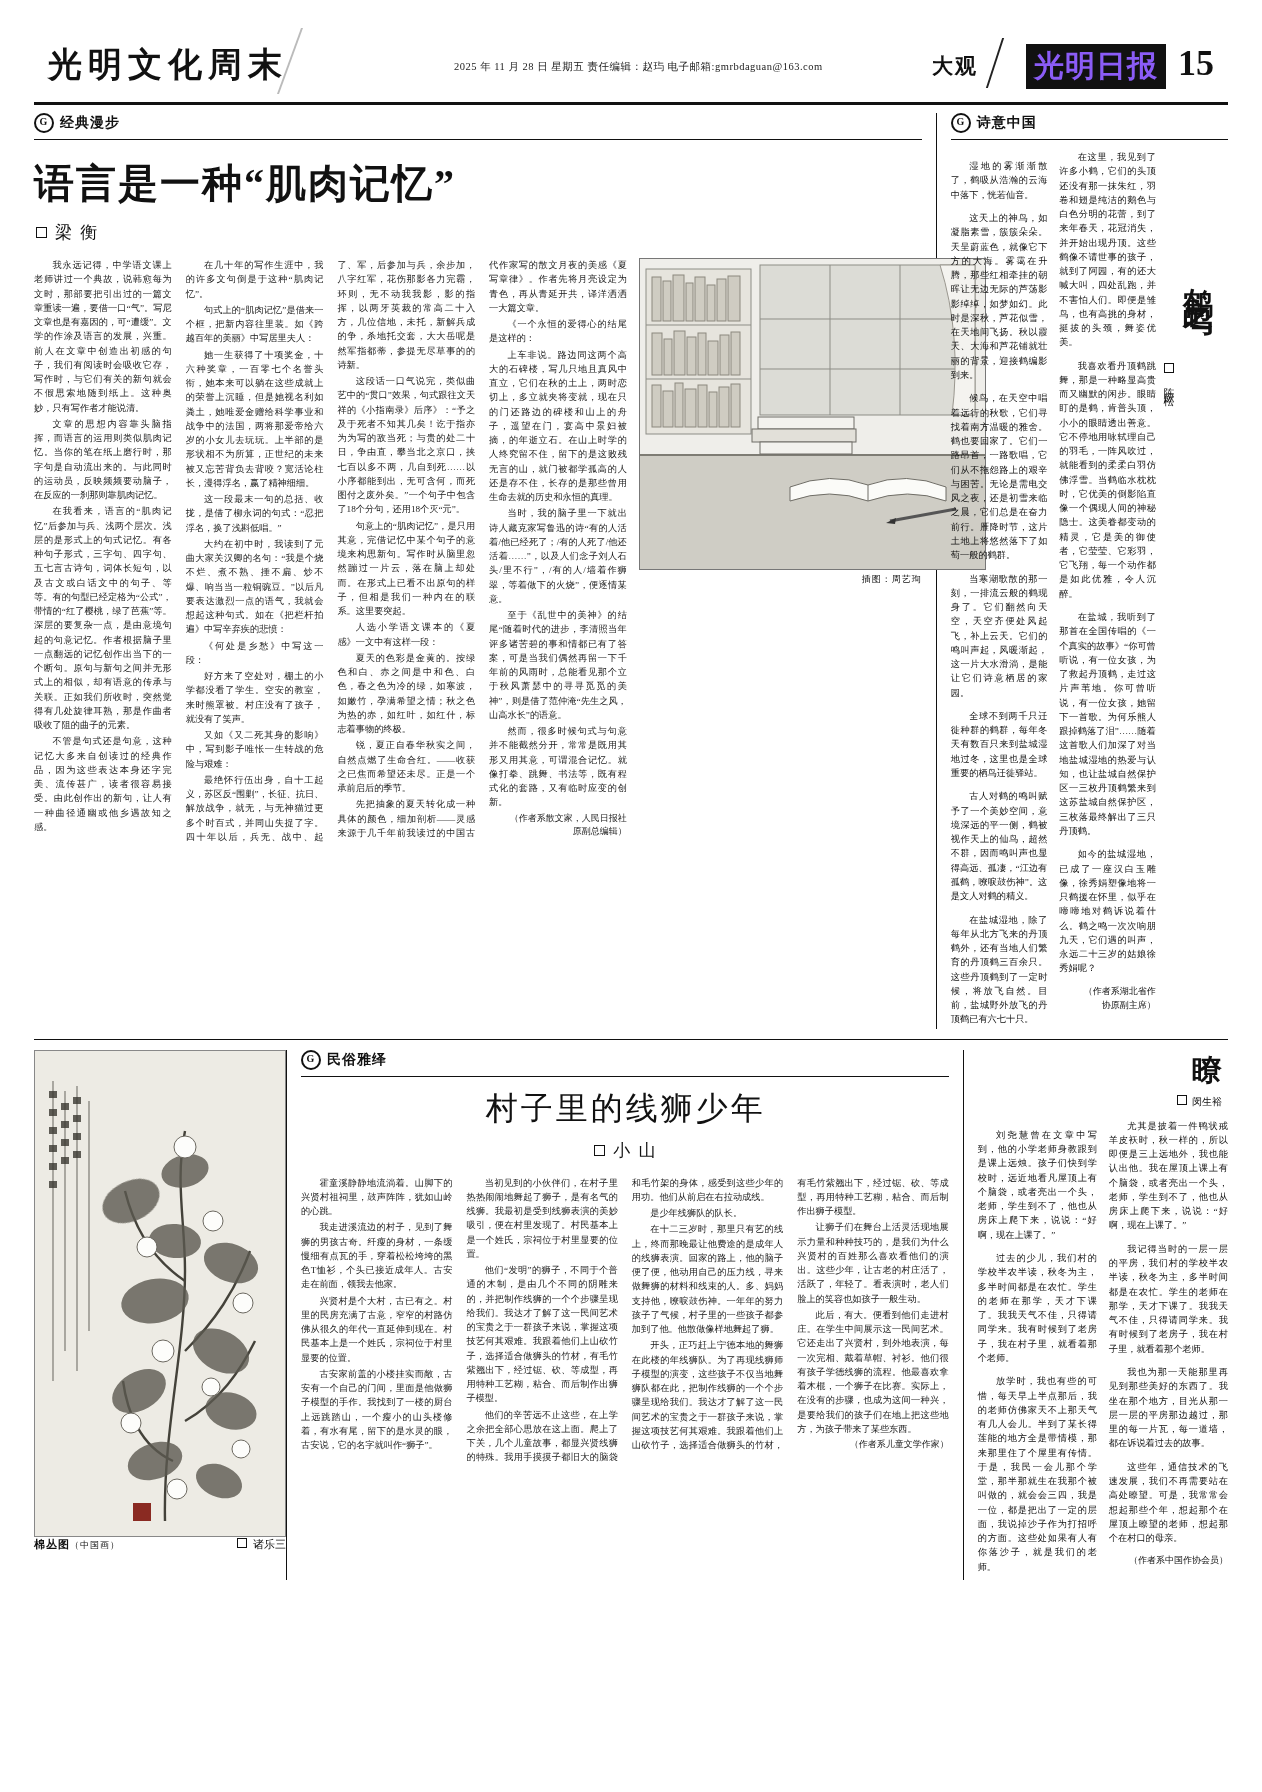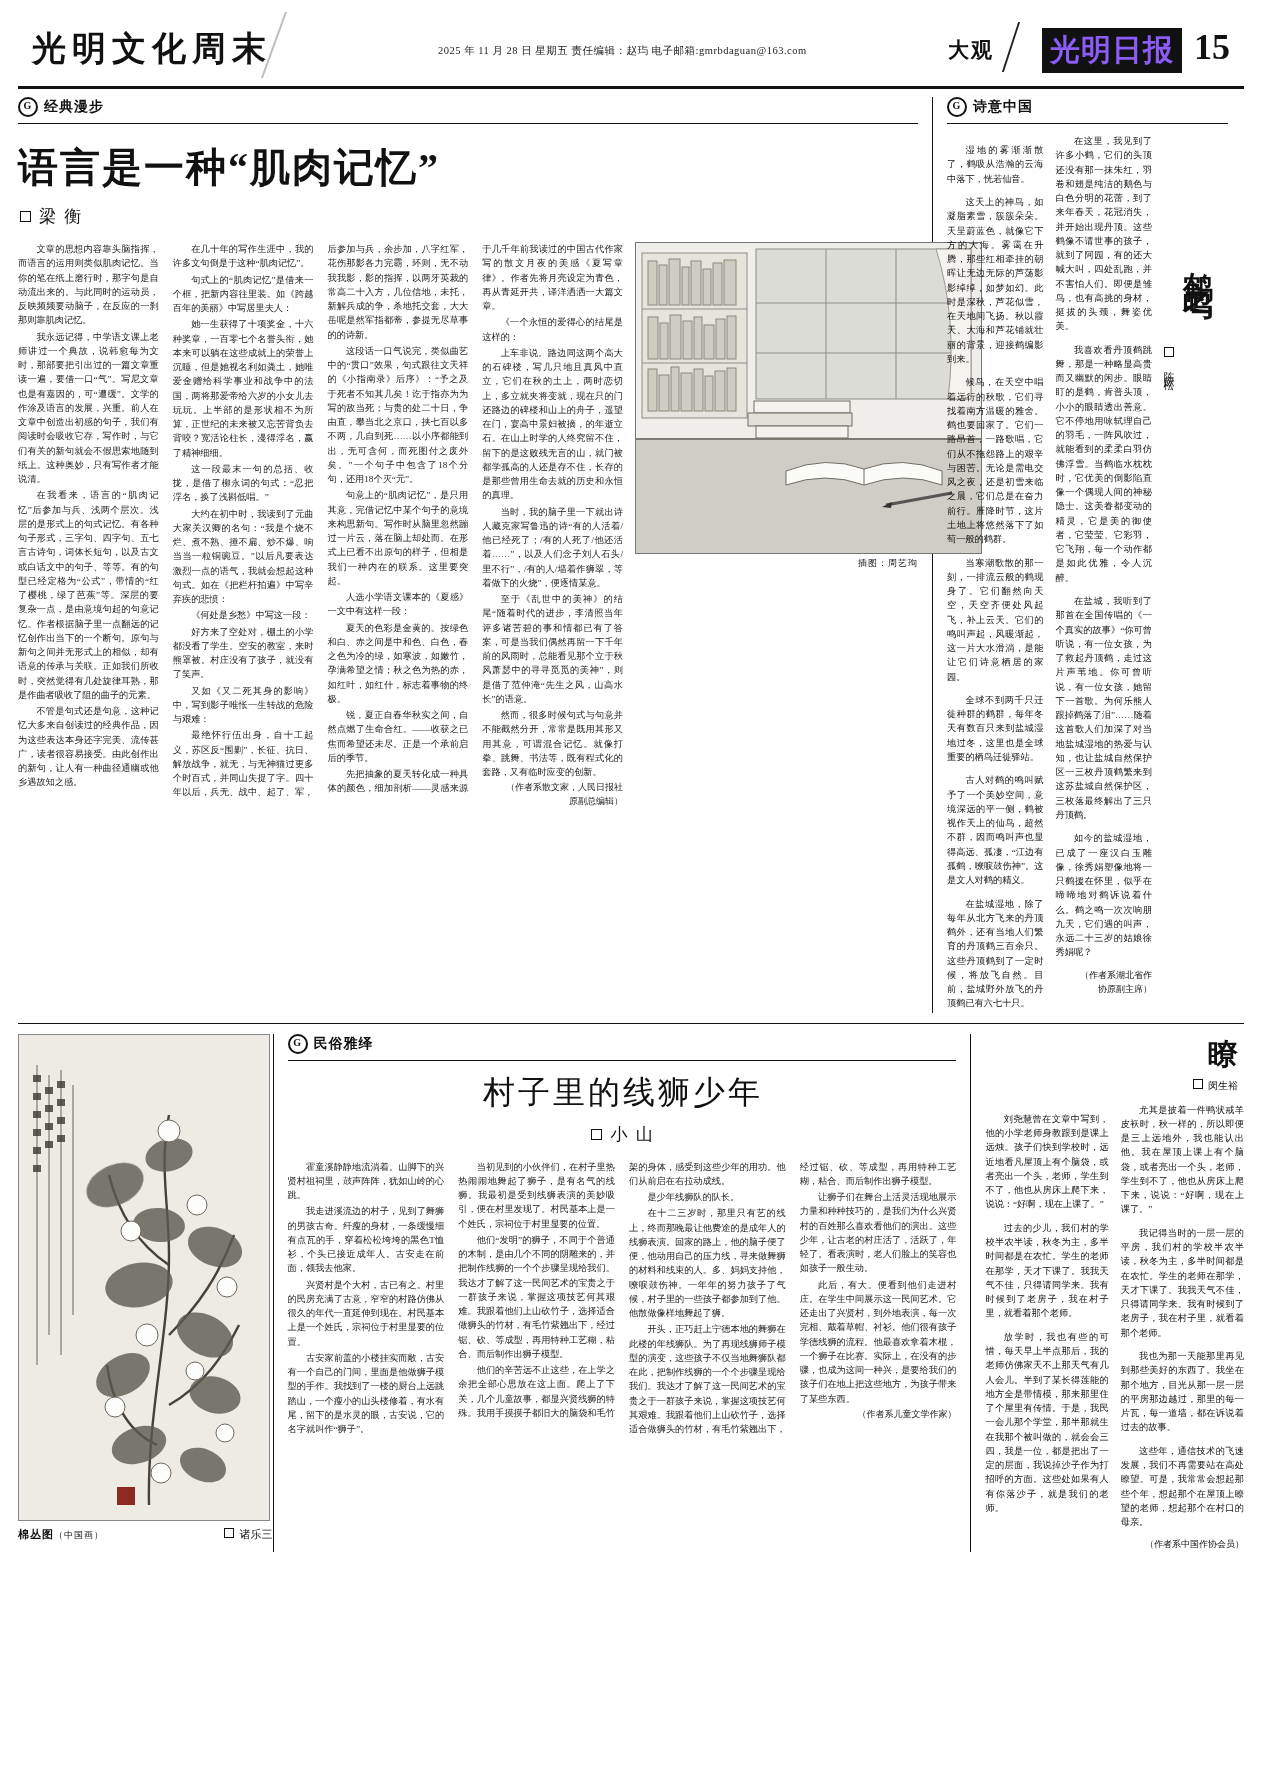--- a/index.html
+++ b/index.html
@@ -1,17 +1,17 @@
 <!DOCTYPE html>
 <html><head>
 <meta charset="utf-8">
 <style>
   html,body{margin:0;padding:0;background:#fff;}
   body{width:1262px;height:1792px;font-family:"Liberation Serif","DejaVu Serif",serif;color:#111;position:relative;overflow:hidden;}
-  .page{width:1262px;height:1792px;position:relative;padding:0;box-sizing:border-box;}
+  .page{width:1262px;height:1792px;position:relative;padding:16px;box-sizing:border-box;}
 
   
   .masthead{position:relative;height:86px;margin:0 18px;border-bottom:3px solid #111;}
   .mast-title{position:absolute;left:14px;top:26px;font-size:34px;font-weight:bold;letter-spacing:6px;font-family:"Liberation Serif",serif;color:#111;}
   .mast-slash{position:absolute;left:255px;top:12px;width:60px;height:66px;border-left:2px solid #bbb;transform:skewX(-20deg);}
   .mast-meta{position:absolute;left:420px;top:44px;font-size:10.5px;color:#222;letter-spacing:.5px;}
   .mast-section{position:absolute;right:250px;top:36px;font-size:21px;font-weight:bold;letter-spacing:2px;}
   .mast-divider{position:absolute;right:232px;top:22px;width:2px;height:50px;background:#222;transform:skewX(-18deg);}
   .mast-logo{position:absolute;right:62px;top:28px;font-size:30px;font-weight:bold;letter-spacing:1px;font-family:"Liberation Serif",serif;
     background:#111;color:#8b5cf6;padding:2px 8px;}
@@ -46,21 +46,21 @@
   .poem-title{writing-mode:vertical-rl;font-size:30px;font-weight:bold;letter-spacing:10px;position:absolute;right:10px;top:150px;}
   .poem-author{writing-mode:vertical-rl;font-size:11px;letter-spacing:4px;position:absolute;right:52px;top:250px;}
   .poem-author .box{display:inline-block;width:8px;height:8px;border:1px solid #111;margin-bottom:6px;}
   .right-text{font-size:9.2px;line-height:1.55;text-align:justify;text-indent:2em;columns:2;column-gap:12px;}
   .sign{font-size:9px;text-align:right;margin-top:4px;}
 
   
   .bottom-area{display:flex;margin:10px 18px 0 18px;border-top:1px solid #111;padding-top:10px;}
   .pic-block{width:255px;}
   .pic-box{width:250px;height:485px;border:1px solid #888;background:linear-gradient(160deg,#efeee9,#e2e1da 60%,#d5d4cc);position:relative;overflow:hidden;}
-  .pic-cap{margin-top:6px;display:flex;justify-content:space-between;font-size:11px;text-align:right;}
+  .pic-cap{display:flex;justify-content:space-between;font-size:11px;text-align:right;}
   .pic-cap .t{font-weight:bold;letter-spacing:1px;}
   .pic-cap .t small{font-weight:normal;font-size:9px;}
   .pic-cap .a .box{display:inline-block;width:8px;height:8px;border:1px solid #111;margin-right:6px;}
 
   .mid-block{width:700px;padding:0 14px;box-sizing:border-box;border-left:1px solid #111;border-right:1px solid #111;}
   .mid-headline{font-size:32px;font-weight:normal;letter-spacing:3px;margin:10px 0 8px 2px;}
   .right2-block{width:273px;padding-left:14px;box-sizing:border-box;position:relative;}
   .r2-title{font-size:30px;font-weight:bold;text-align:right;letter-spacing:2px;margin:0 4px 2px 0;}
   .r2-author{font-size:10px;text-align:right;margin:4px 6px 10px 0;}
   .r2-author .box{display:inline-block;width:8px;height:8px;border:1px solid #111;margin-right:5px;}
@@ -161,22 +161,22 @@
             <g stroke="#555" stroke-width="3">
               <line x1="250" y1="262" x2="316" y2="250"></line>
             </g>
             <polygon points="246,264 256,259 255,265" fill="#333"></polygon>
           </svg>
         </div>
         <div class="art-caption">插图：周艺珣</div>
       </div>
 
       <div class="body-cols cols4">
+        <p>我永远记得，中学语文课上老师讲过一个典故，说韩愈每为文时，那部要把引出过的一篇文章重读一遍，要借一口“气”。写尼文章也是有嘉因的，可“遭缓”。文学的作涂及语言的发展，兴重。前人在文章中创造出初感的句子，我们有阅读时会吸收它存，写作时，与它们有关的新句就会不假思索地随到纸上。这种奥妙，只有写作者才能说清。</p>
         <p>文章的思想内容靠头脑指挥，而语言的运用则类似肌肉记忆。当你的笔在纸上磨行时，那字句是自动流出来的。与此同时的运动员，反映频频要动脑子，在反应的一刹那则靠肌肉记忆。</p>
-        <p>我永远记得，中学语文课上老师讲过一个典故，说韩愈每为文时，那部要把引出过的一篇文章重读一遍，要借一口“气”。写尼文章也是有嘉因的，可“遭缓”。文学的作涂及语言的发展，兴重。前人在文章中创造出初感的句子，我们有阅读时会吸收它存，写作时，与它们有关的新句就会不假思索地随到纸上。这种奥妙，只有写作者才能说清。</p>
         <p>在我看来，语言的“肌肉记忆”后参加与兵、浅两个层次。浅层的是形式上的句式记忆。有各种句子形式，三字句、四字句、五七言古诗句，词体长短句，以及古文或白话文中的句子、等等。有的句型已经定格为“公式”，带情的“红了樱桃，绿了芭蕉”等。深层的要复杂一点，是由意境句起的句意记忆。作者根据脑子里一点翻远的记忆创作出当下的一个断句。原句与新句之间并无形式上的相似，却有语意的传承与关联。正如我们所收时，突然觉得有几处旋律耳熟，那是作曲者吸收了阻的曲子的元素。</p>
         <p>不管是句式还是句意，这种记忆大多来自创读过的经典作品，因为这些表达本身还字完美、流传甚广，读者很容易接受。由此创作出的新句，让人有一种曲径通幽或他乡遇故知之感。</p>
         <p>在几十年的写作生涯中，我的许多文句倒是于这种“肌肉记忆”。</p>
         <p>句式上的“肌肉记忆”是借来一个框，把新内容往里装。如《跨越百年的美丽》中写居里夫人：</p>
         <p>她一生获得了十项奖金，十六种奖章，一百零七个名誉头衔，她本来可以躺在这些成就上的荣誉上沉睡，但是她视名利如粪土，她唯爱金赠给科学事业和战争中的法国，两将那爱帝给六岁的小女儿去玩玩。上半部的是形状相不为所算，正世纪的未来被又忘苦背负去背咬？宽活论柱长，漫得浮名，赢了精神细细。</p>
         <p>这一段最末一句的总括、收拢，是借了柳永词的句式：“忍把浮名，换了浅斟低唱。”</p>
         <p>大约在初中时，我读到了元曲大家关汉卿的名句：“我是个烧不烂、煮不熟、捶不扁、炒不爆、响当当一粒铜豌豆。”以后凡要表达激烈一点的语气，我就会想起这种句式。如在《把栏杆拍遍》中写辛弃疾的悲愤：</p>
         <p>《何处是乡愁》中写这一段：</p>
         <p>好方来了空处对，棚土的小学都没看了学生。空安的教室，来时熊罩被。村庄没有了孩子，就没有了笑声。</p>
         <p>又如《又二死其身的影响》中，写到影子唯怅一生转战的危险与艰难：</p>

